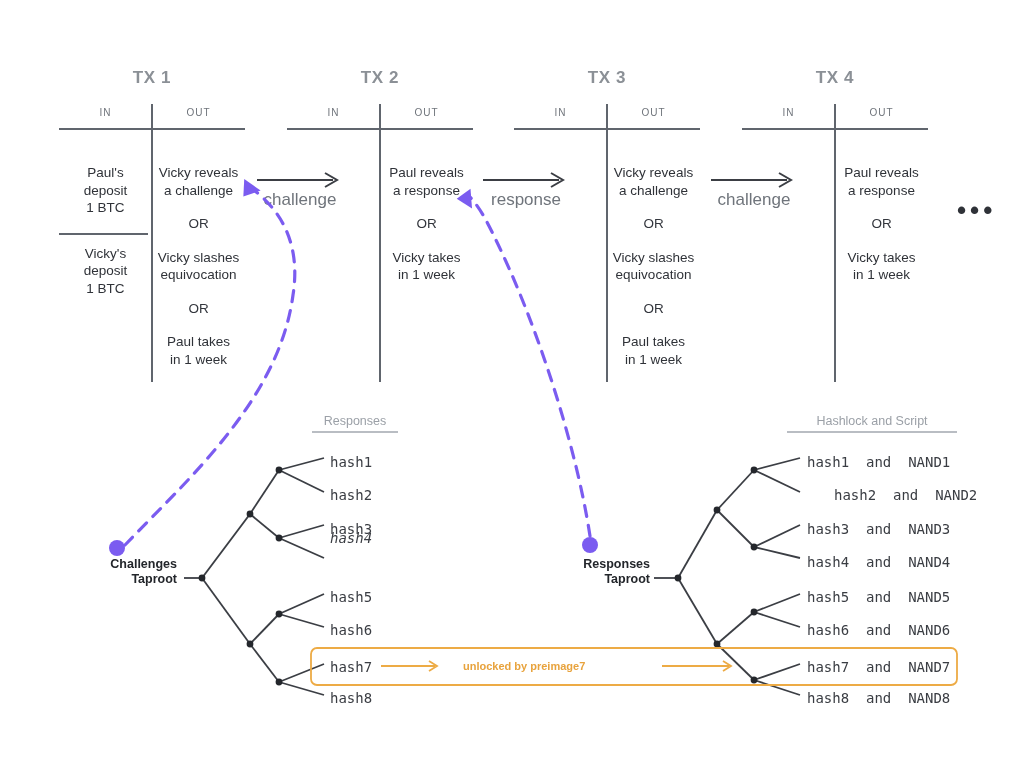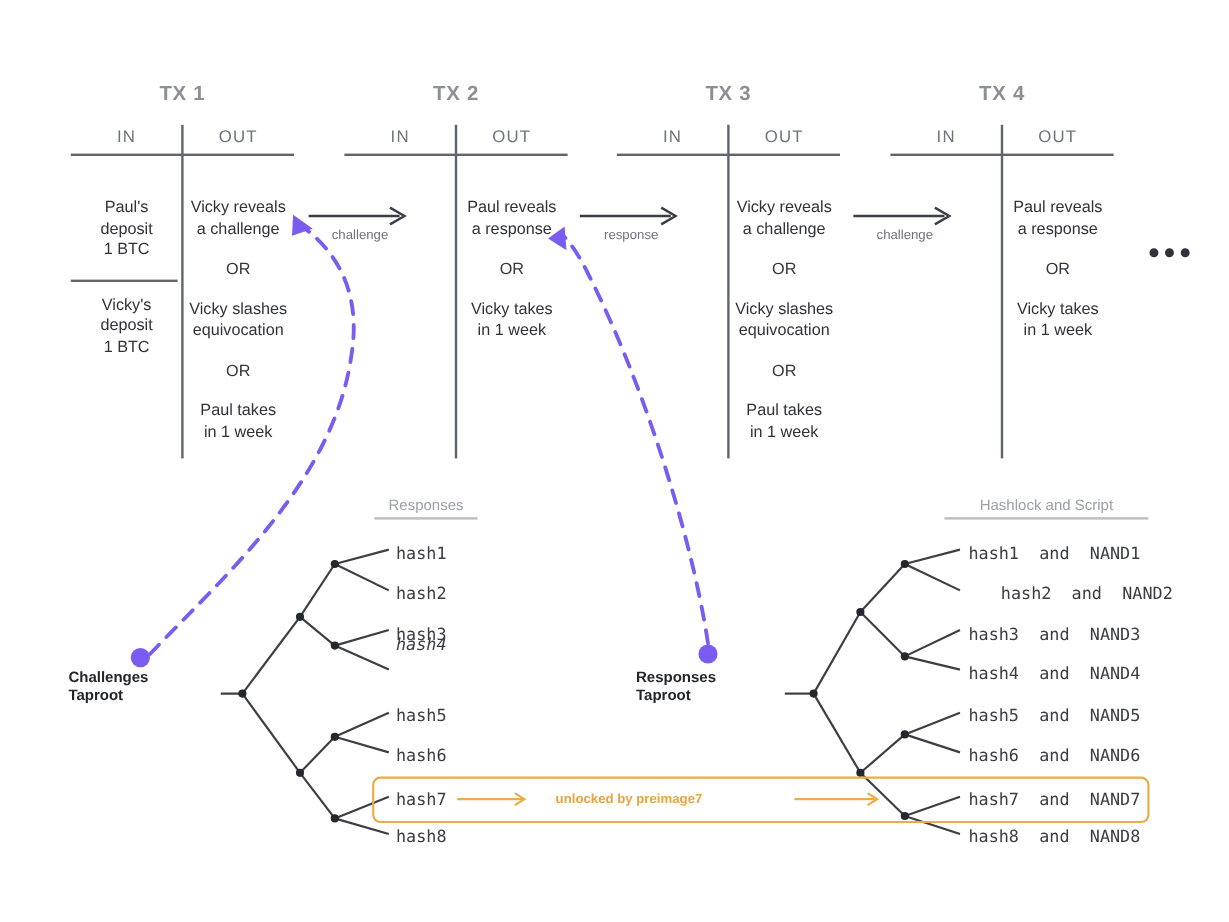--- a/index.html
+++ b/index.html
@@ -44,21 +44,21 @@
     left: 0;
     width: 186px;
   }
   .tx-head {
     display: flex;
     height: 26px;
   }
   .tx-head .cell {
     flex: 1 1 50%;
     text-align: center;
-    font-size: 14px;
+    font-size: 10px;
     color: #6f747b;
     letter-spacing: 1px;
     line-height: 22px;
   }
   .tx-hrule {
     height: 2px;
     background: #60656d;
     width: 186px;
   }
   .tx-body {
@@ -97,36 +97,36 @@
   .conn {
     position: absolute;
     width: 86px;
   }
   .conn-label {
     position: absolute;
     top: 18px;
     left: 0;
     width: 86px;
     text-align: center;
-    font-size: 11px;
+    font-size: 17px;
     color: #6f747b;
   }
   .ellipsis {
     position: absolute;
     font-size: 26px;
     letter-spacing: 4px;
     color: #2f3238;
     font-weight: bold;
     line-height: 10px;
   }
   
   .taproot-label {
     position: absolute;
     width: 120px;
-    text-align: left;
+    text-align: right;
     font-size: 12.5px;
     font-weight: bold;
     line-height: 15px;
     color: #23262b;
     white-space: pre-line;
   }
   
   .tree-head {
     position: absolute;
     text-align: center;

